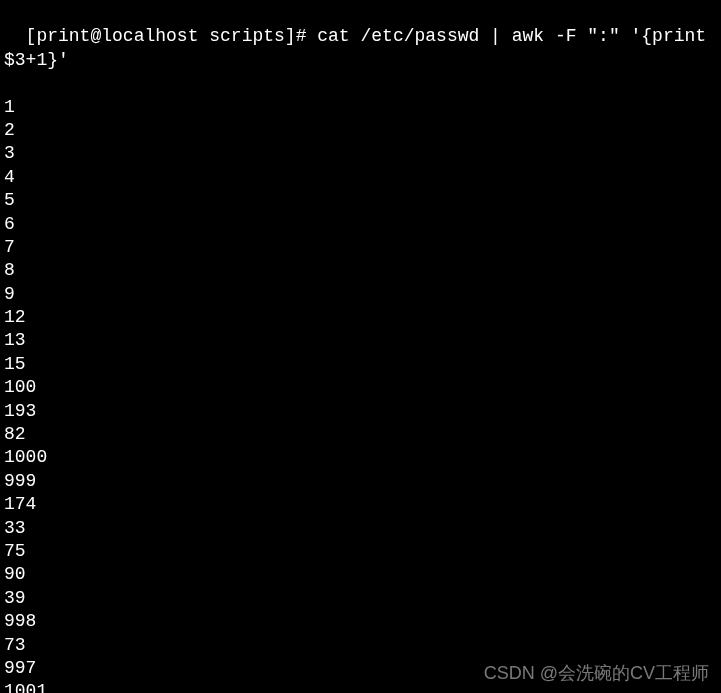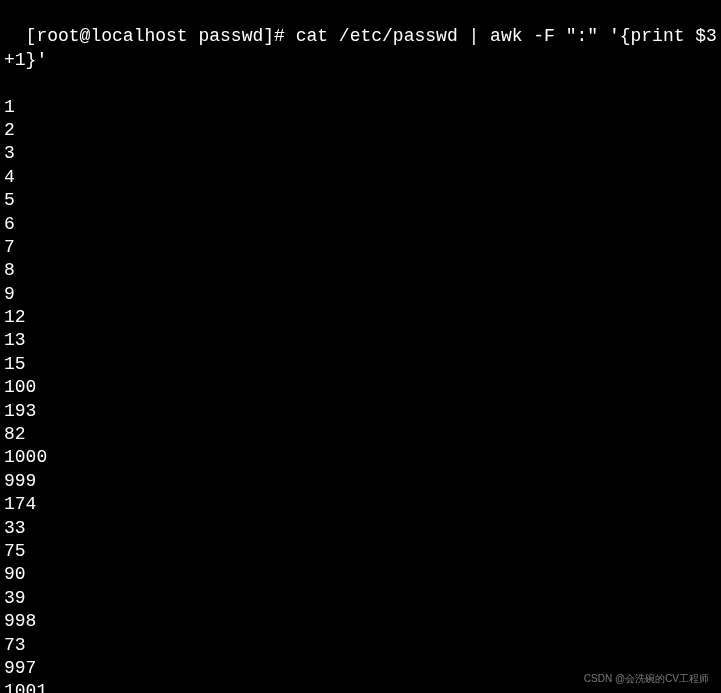--- a/index.html
+++ b/index.html
@@ -28,25 +28,25 @@
     }
     .output-line {
       color: #ffffff;
       display: block;
     }
     .watermark {
       position: absolute;
       bottom: 8px;
       right: 12px;
       color: rgba(200, 200, 200, 0.6);
-      font-size: 10px;
+      font-size: 18px;
       font-family: sans-serif;
     }
   </style>
 </head>
 <body>
 
 <div class="terminal">
-  <span class="prompt">[root@localhost passwd]# </span><span>cat /etc/passwd | awk -F ":" '{print $3+1}'</span>
+  <span class="prompt">[print@localhost scripts]# </span><span>cat /etc/passwd | awk -F ":" '{print $3+1}'</span>
   <div id="output-container"><span class="output-line">1</span><span class="output-line">2</span><span class="output-line">3</span><span class="output-line">4</span><span class="output-line">5</span><span class="output-line">6</span><span class="output-line">7</span><span class="output-line">8</span><span class="output-line">9</span><span class="output-line">12</span><span class="output-line">13</span><span class="output-line">15</span><span class="output-line">100</span><span class="output-line">193</span><span class="output-line">82</span><span class="output-line">1000</span><span class="output-line">999</span><span class="output-line">174</span><span class="output-line">33</span><span class="output-line">75</span><span class="output-line">90</span><span class="output-line">39</span><span class="output-line">998</span><span class="output-line">73</span><span class="output-line">997</span><span class="output-line">1001</span></div>
 </div>
 
 <div class="watermark">CSDN @会洗碗的CV工程师</div>
 
 </body></html>

